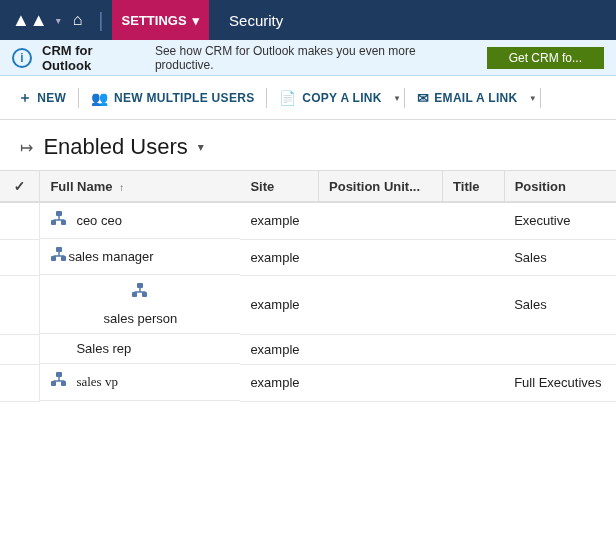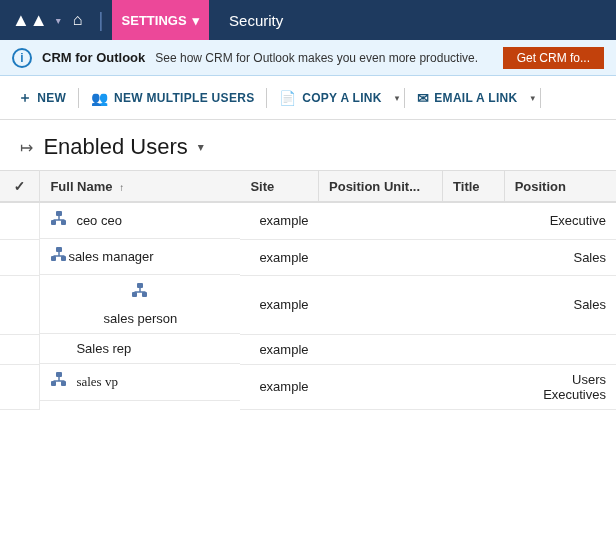--- a/index.html
+++ b/index.html
@@ -34,21 +34,21 @@
     .nav-separator {
       color: #5577aa;
       font-size: 20px;
       margin: 0 4px;
     }
     .nav-settings-btn {
       color: #fff;
       font-size: 13px;
       font-weight: 600;
       padding: 4px 10px;
-      background: #ec4899;
+      background: #be185d;
       border: none;
       cursor: pointer;
       display: flex;
       align-items: center;
       gap: 6px;
       height: 40px;
     }
     .nav-page-title {
       color: #fff;
       font-size: 15px;
@@ -84,24 +84,24 @@
       font-weight: 700;
       color: #1a1a1a;
       font-size: 13px;
     }
     .crm-banner-text {
       color: #333;
       font-size: 12px;
     }
     .crm-banner-btn {
       margin-left: auto;
-      background: #c2410c;
+      background: #4d7c0f;
       color: #fff;
       border: none;
-      padding: 4px 14px;
+      padding: 4px 22px;
       font-size: 12px;
       cursor: pointer;
       white-space: nowrap;
     }
 
     
     .toolbar {
       display: flex;
       align-items: center;
       padding: 6px 8px;
@@ -190,21 +190,20 @@
     .col-name { width: 200px; padding-left: 8px; }
     .col-site { width: 90px; }
     .col-bunit { width: 140px; }
     .col-title { width: 80px; }
     .col-position { width: 150px; }
 
     .data-table td {
       padding: 7px 10px;
       border-bottom: 1px solid #e8e8e8;
       color: #222;
-      text-align: right;
     }
 
     .th-divider {
       border-right: 1px solid #ddd;
     }
 
     .check-mark {
       font-size: 14px;
       color: #444;
     }
@@ -348,16 +347,16 @@
       <rect x="1" y="10" width="5" height="5" rx="1"></rect>
       <rect x="11" y="10" width="5" height="5" rx="1"></rect>
       <line x1="9" y1="6" x2="9" y2="10" stroke="#5577aa" stroke-width="1.5"></line>
       <line x1="3.5" y1="10" x2="14.5" y2="10" stroke="#5577aa" stroke-width="1.5"></line>
     </svg></span>
           <span>sales vp</span>
         </td>
         <td>example</td>
         <td></td>
         <td></td>
-        <td>Users Executives</td>
+        <td>Full Executives</td>
       </tr>
     </tbody>
 </table>
 
 </body></html>

